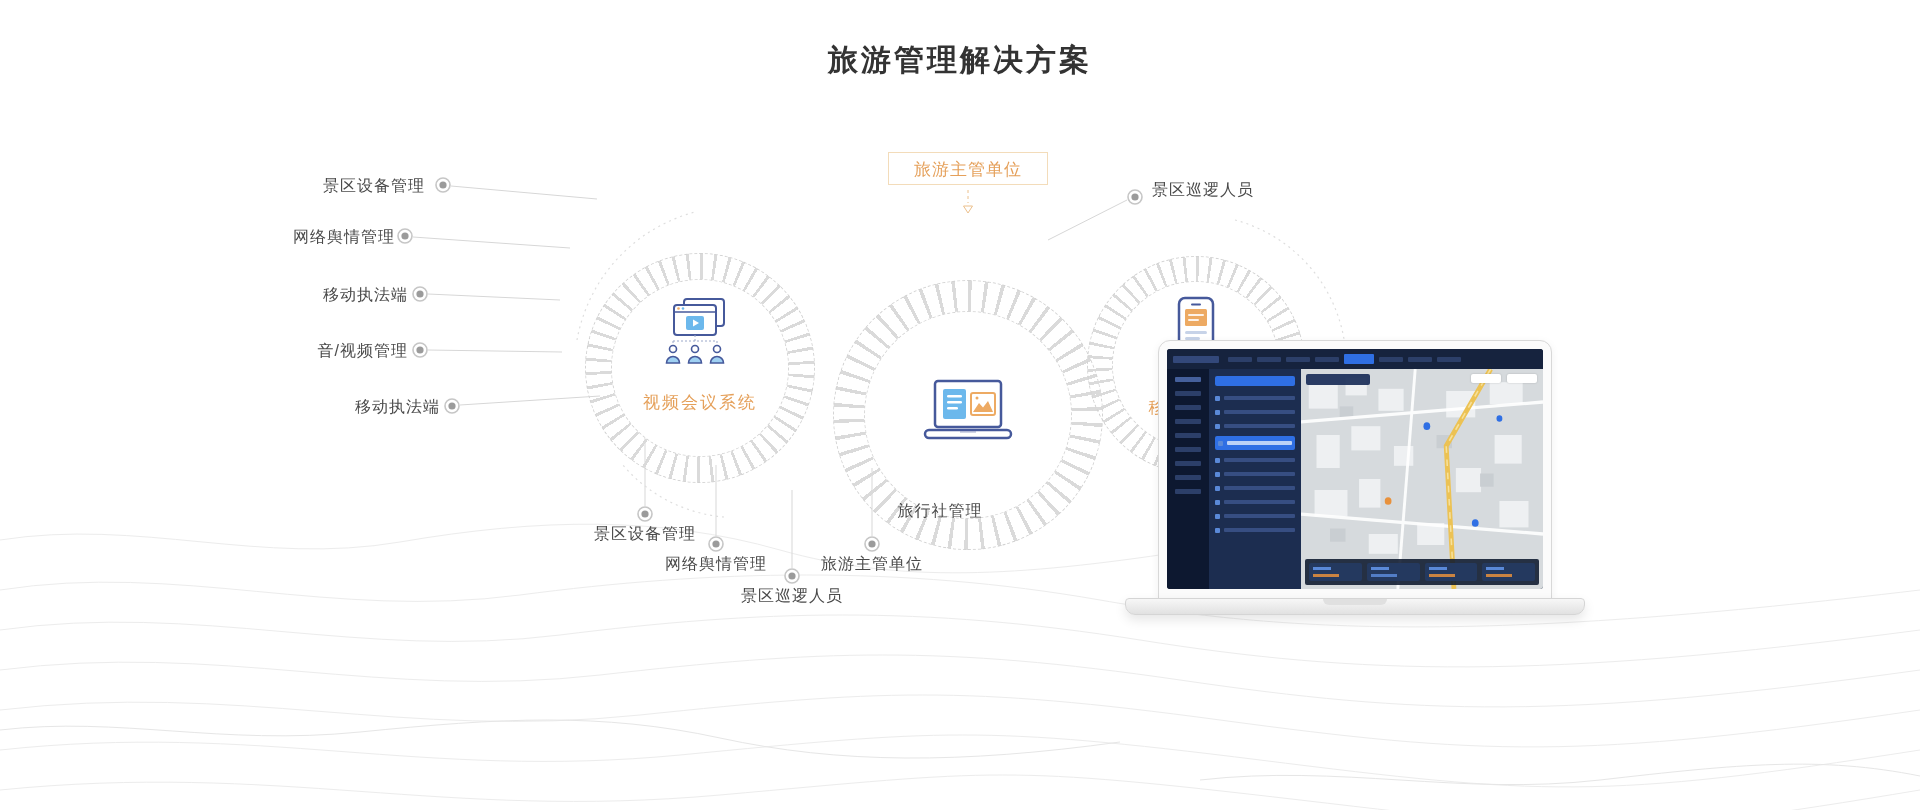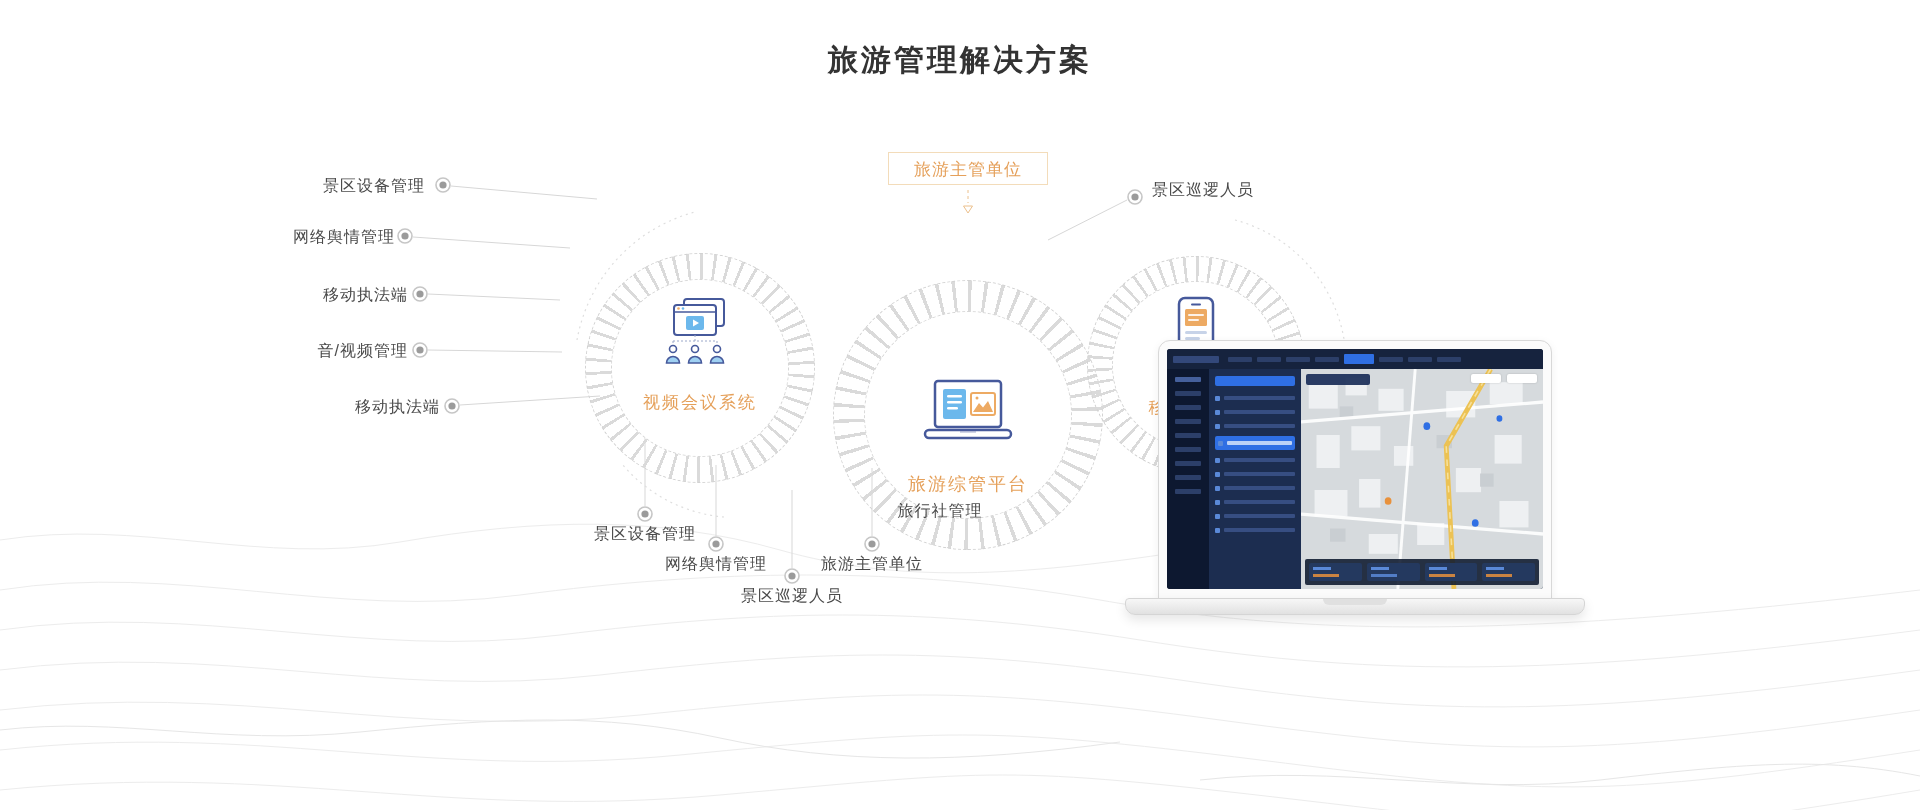--- a/index.html
+++ b/index.html
@@ -224,21 +224,20 @@
       <rect x="21" y="11" width="23" height="30" rx="2" fill="#6CB8EC"></rect>
       <rect x="25" y="17" width="15" height="2.6" rx="1.3" fill="#fff"></rect>
       <rect x="25" y="23" width="15" height="2.6" rx="1.3" fill="#fff"></rect>
       <rect x="25" y="29" width="11" height="2.6" rx="1.3" fill="#fff"></rect>
       <rect x="49" y="15" width="24" height="22" rx="2" fill="#fff" stroke="#EDAA63" stroke-width="2"></rect>
       <path d="M51 34 L57 25 L61 29.5 L66 23 L71 34 Z" fill="#EDAA63"></path>
       <circle cx="55" cy="20" r="1.5" fill="#EDAA63"></circle>
       <rect x="3" y="52" width="86" height="8" rx="4" fill="#fff" stroke="#46599B" stroke-width="2.5"></rect>
       <rect x="38" y="52" width="16" height="3" fill="#46599B" opacity=".25"></rect>
     </svg>
-    <div class="node-label">旅游综管平台</div>
   </div>
 
   <div class="node node-mobile">
     <div class="spokes"></div>
     <div class="ring-outer"></div>
     <div class="node-inner"></div>
     <svg class="node-icon" width="48" height="74" viewBox="0 0 48 74">
       <rect x="7" y="2" width="34" height="70" rx="6" fill="#fff" stroke="#46599B" stroke-width="2.5"></rect>
       <line x1="20" y1="8.5" x2="28" y2="8.5" stroke="#46599B" stroke-width="2" stroke-linecap="round"></line>
       <rect x="13" y="13" width="22" height="17" rx="1.5" fill="#EDAA63"></rect>

